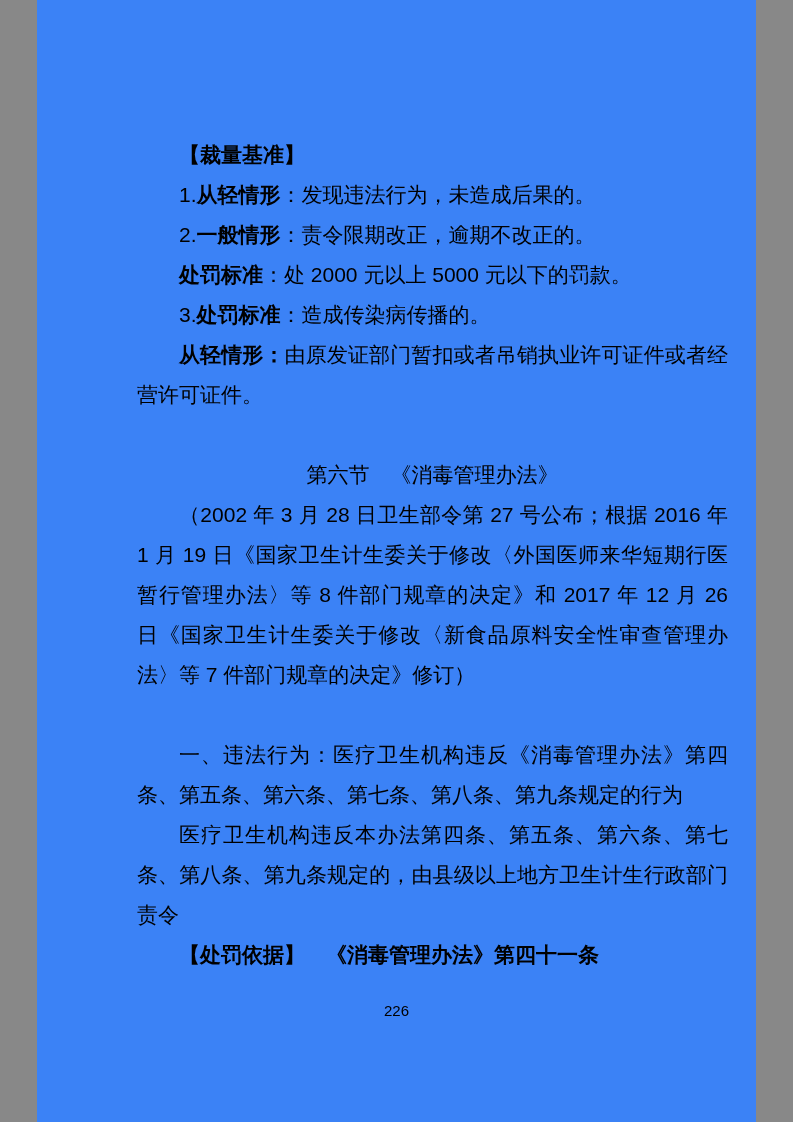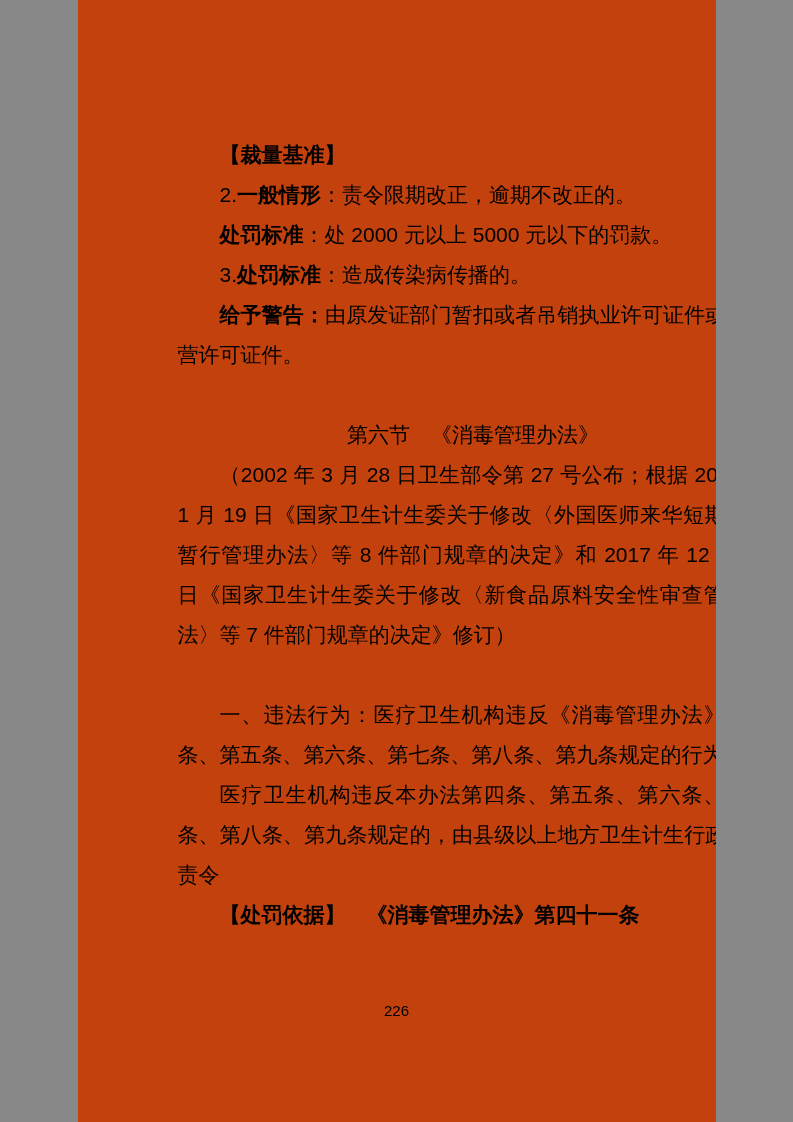--- a/index.html
+++ b/index.html
@@ -2,24 +2,24 @@
 <html><head>
 <meta charset="utf-8">
 <style>
   html, body {
     margin: 0;
     padding: 0;
     background: #888;
   }
   .page {
     position: relative;
-    width: 638px;
+    width: 719px;
     height: 1122px;
     margin: 0 auto;
-    background: #c2410c;
+    background: #3b82f6;
     color: #000000;
     font-family: "Liberation Sans", sans-serif;
     overflow: hidden;
   }
   .doc-body {
     position: absolute;
     top: 135px;
     left: 100px;
     width: 591px;
     font-size: 21px;
@@ -52,24 +52,25 @@
     line-height: 22px;
     color: #000000;
   }
 </style>
 </head>
 <body>
 
 <div class="page">
   <main class="doc-body" id="doc-body">
       <p class=""><span class="run bold">【裁量基准】</span></p>
+      <p class=""><span class="run">1.</span><span class="run bold">从轻情形</span><span class="run">：发现违法行为，未造成后果的。</span></p>
       <p class=""><span class="run">2.</span><span class="run bold">一般情形</span><span class="run">：责令限期改正，逾期不改正的。</span></p>
       <p class=""><span class="run bold">处罚标准</span><span class="run">：处 2000 元以上 5000 元以下的罚款。</span></p>
       <p class=""><span class="run">3.</span><span class="run bold">处罚标准</span><span class="run">：造成传染病传播的。</span></p>
-      <p class=""><span class="run bold">给予警告：</span><span class="run">由原发证部门暂扣或者吊销执业许可证件或者经营许可证件。</span></p>
+      <p class=""><span class="run bold">从轻情形：</span><span class="run">由原发证部门暂扣或者吊销执业许可证件或者经营许可证件。</span></p>
       <p class="spacer"></p>
       <p class="center"><span class="run">第六节　《消毒管理办法》</span></p>
       <p class=""><span class="run">（2002 年 3 月 28 日卫生部令第 27 号公布；根据 2016 年 1 月 19 日《国家卫生计生委关于修改〈外国医师来华短期行医暂行管理办法〉等 8 件部门规章的决定》和 2017 年 12 月 26 日《国家卫生计生委关于修改〈新食品原料安全性审查管理办法〉等 7 件部门规章的决定》修订）</span></p>
       <p class="spacer"></p>
       <p class=""><span class="run">一、违法行为：医疗卫生机构违反《消毒管理办法》第四条、第五条、第六条、第七条、第八条、第九条规定的行为</span></p>
       <p class=""><span class="run">医疗卫生机构违反本办法第四条、第五条、第六条、第七条、第八条、第九条规定的，由县级以上地方卫生计生行政部门责令</span></p>
       <p class=""><span class="run bold">【处罚依据】　《消毒管理办法》第四十一条</span></p>
     </main>
   <footer class="page-footer">
     <span>226</span>

